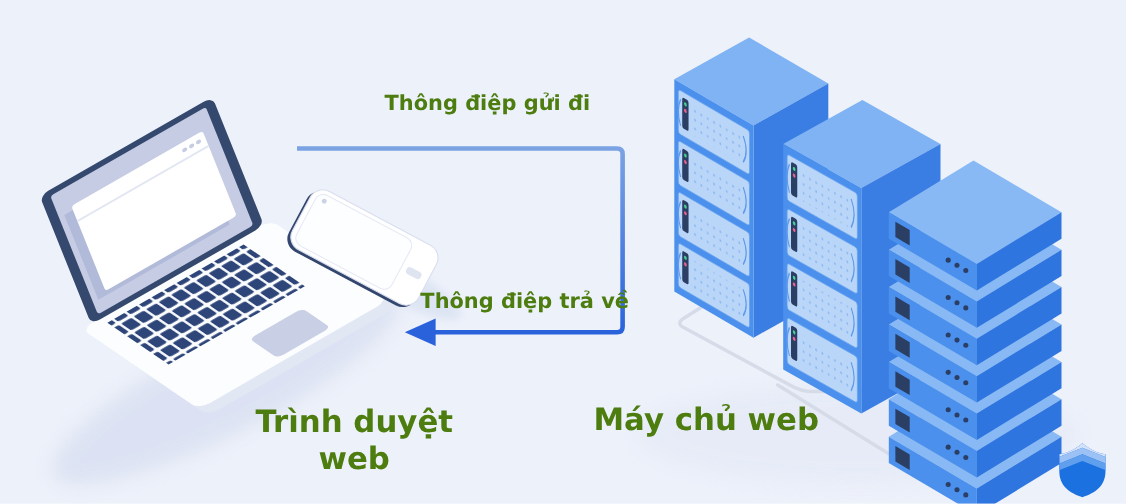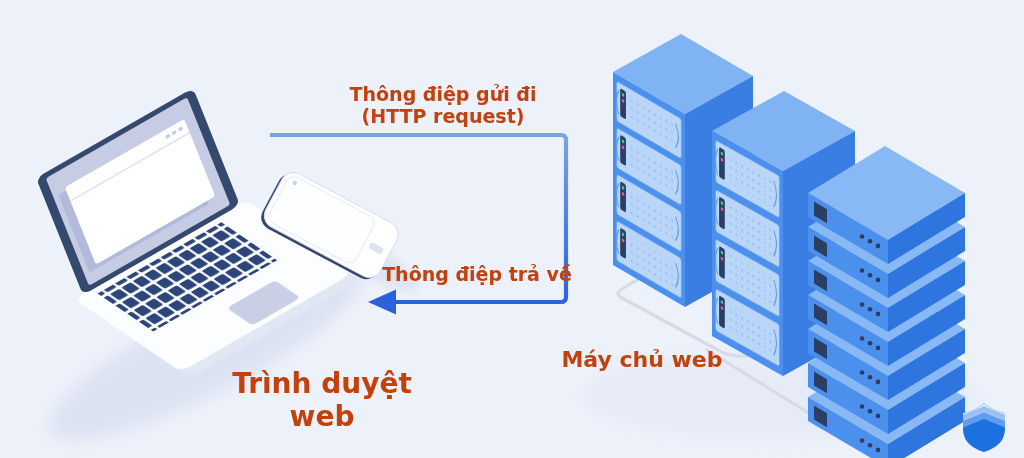--- a/index.html
+++ b/index.html
@@ -1,23 +1,23 @@
 <!DOCTYPE html>
 <html><head>
 <meta charset="utf-8">
 <style>
   html,body{margin:0;padding:0;}
   .canvas{position:relative;width:1024px;height:458px;background:#edf1fa;overflow:hidden;
           font-family:"DejaVu Sans","Liberation Sans",sans-serif;}
   .art{position:absolute;left:0;top:0;}
-  .lbl{position:absolute;color:#c2410c;font-weight:700;text-align:center;}
+  .lbl{position:absolute;color:#4d7c0f;font-weight:700;text-align:center;}
   .lbl-request{left:312px;top:83px;width:262px;font-size:19px;line-height:22px;}
   .lbl-response{left:346px;top:251px;width:262px;font-size:19px;line-height:22px;margin-top:12px;}
   .lbl-browser{left:212px;top:367px;width:220px;font-size:28px;}
-  .lbl-server{left:532px;top:347px;width:220px;font-size:22px;}
+  .lbl-server{left:532px;top:365px;width:220px;font-size:28px;}
 </style>
 </head>
 <body>
 
 <div class="canvas">
 
   <svg class="art" width="1024" height="458" viewBox="0 0 1024 458">
     <defs>
       <linearGradient id="arrowGrad" gradientUnits="userSpaceOnUse" x1="0" y1="135" x2="0" y2="302">
         <stop offset="0" stop-color="#7ba3e3"></stop>
@@ -247,21 +247,20 @@
       <g clip-path="url(#shieldClip)">
         <polygon points="959,412 984,402 1009,412 1009,417 984,407 959,417" fill="#d3e2f9"></polygon>
         <polygon points="959,417 984,407 1009,417 1009,423 984,413 959,423" fill="#9cc2f5"></polygon>
         <polygon points="959,423 984,413 1009,423 1009,429 984,419 959,429" fill="#5f9fee"></polygon>
       </g>
     </g>
   </svg>
 
   <div class="lbl lbl-request">
     <div>Thông điệp gửi đi</div>
-    <div>(HTTP request)</div>
   </div>
 
   <div class="lbl lbl-response">
     <div>Thông điệp trả về</div>
   </div>
 
   <div class="lbl lbl-browser">Trình duyệt web</div>
   <div class="lbl lbl-server">Máy chủ web</div>
 </div>
 

